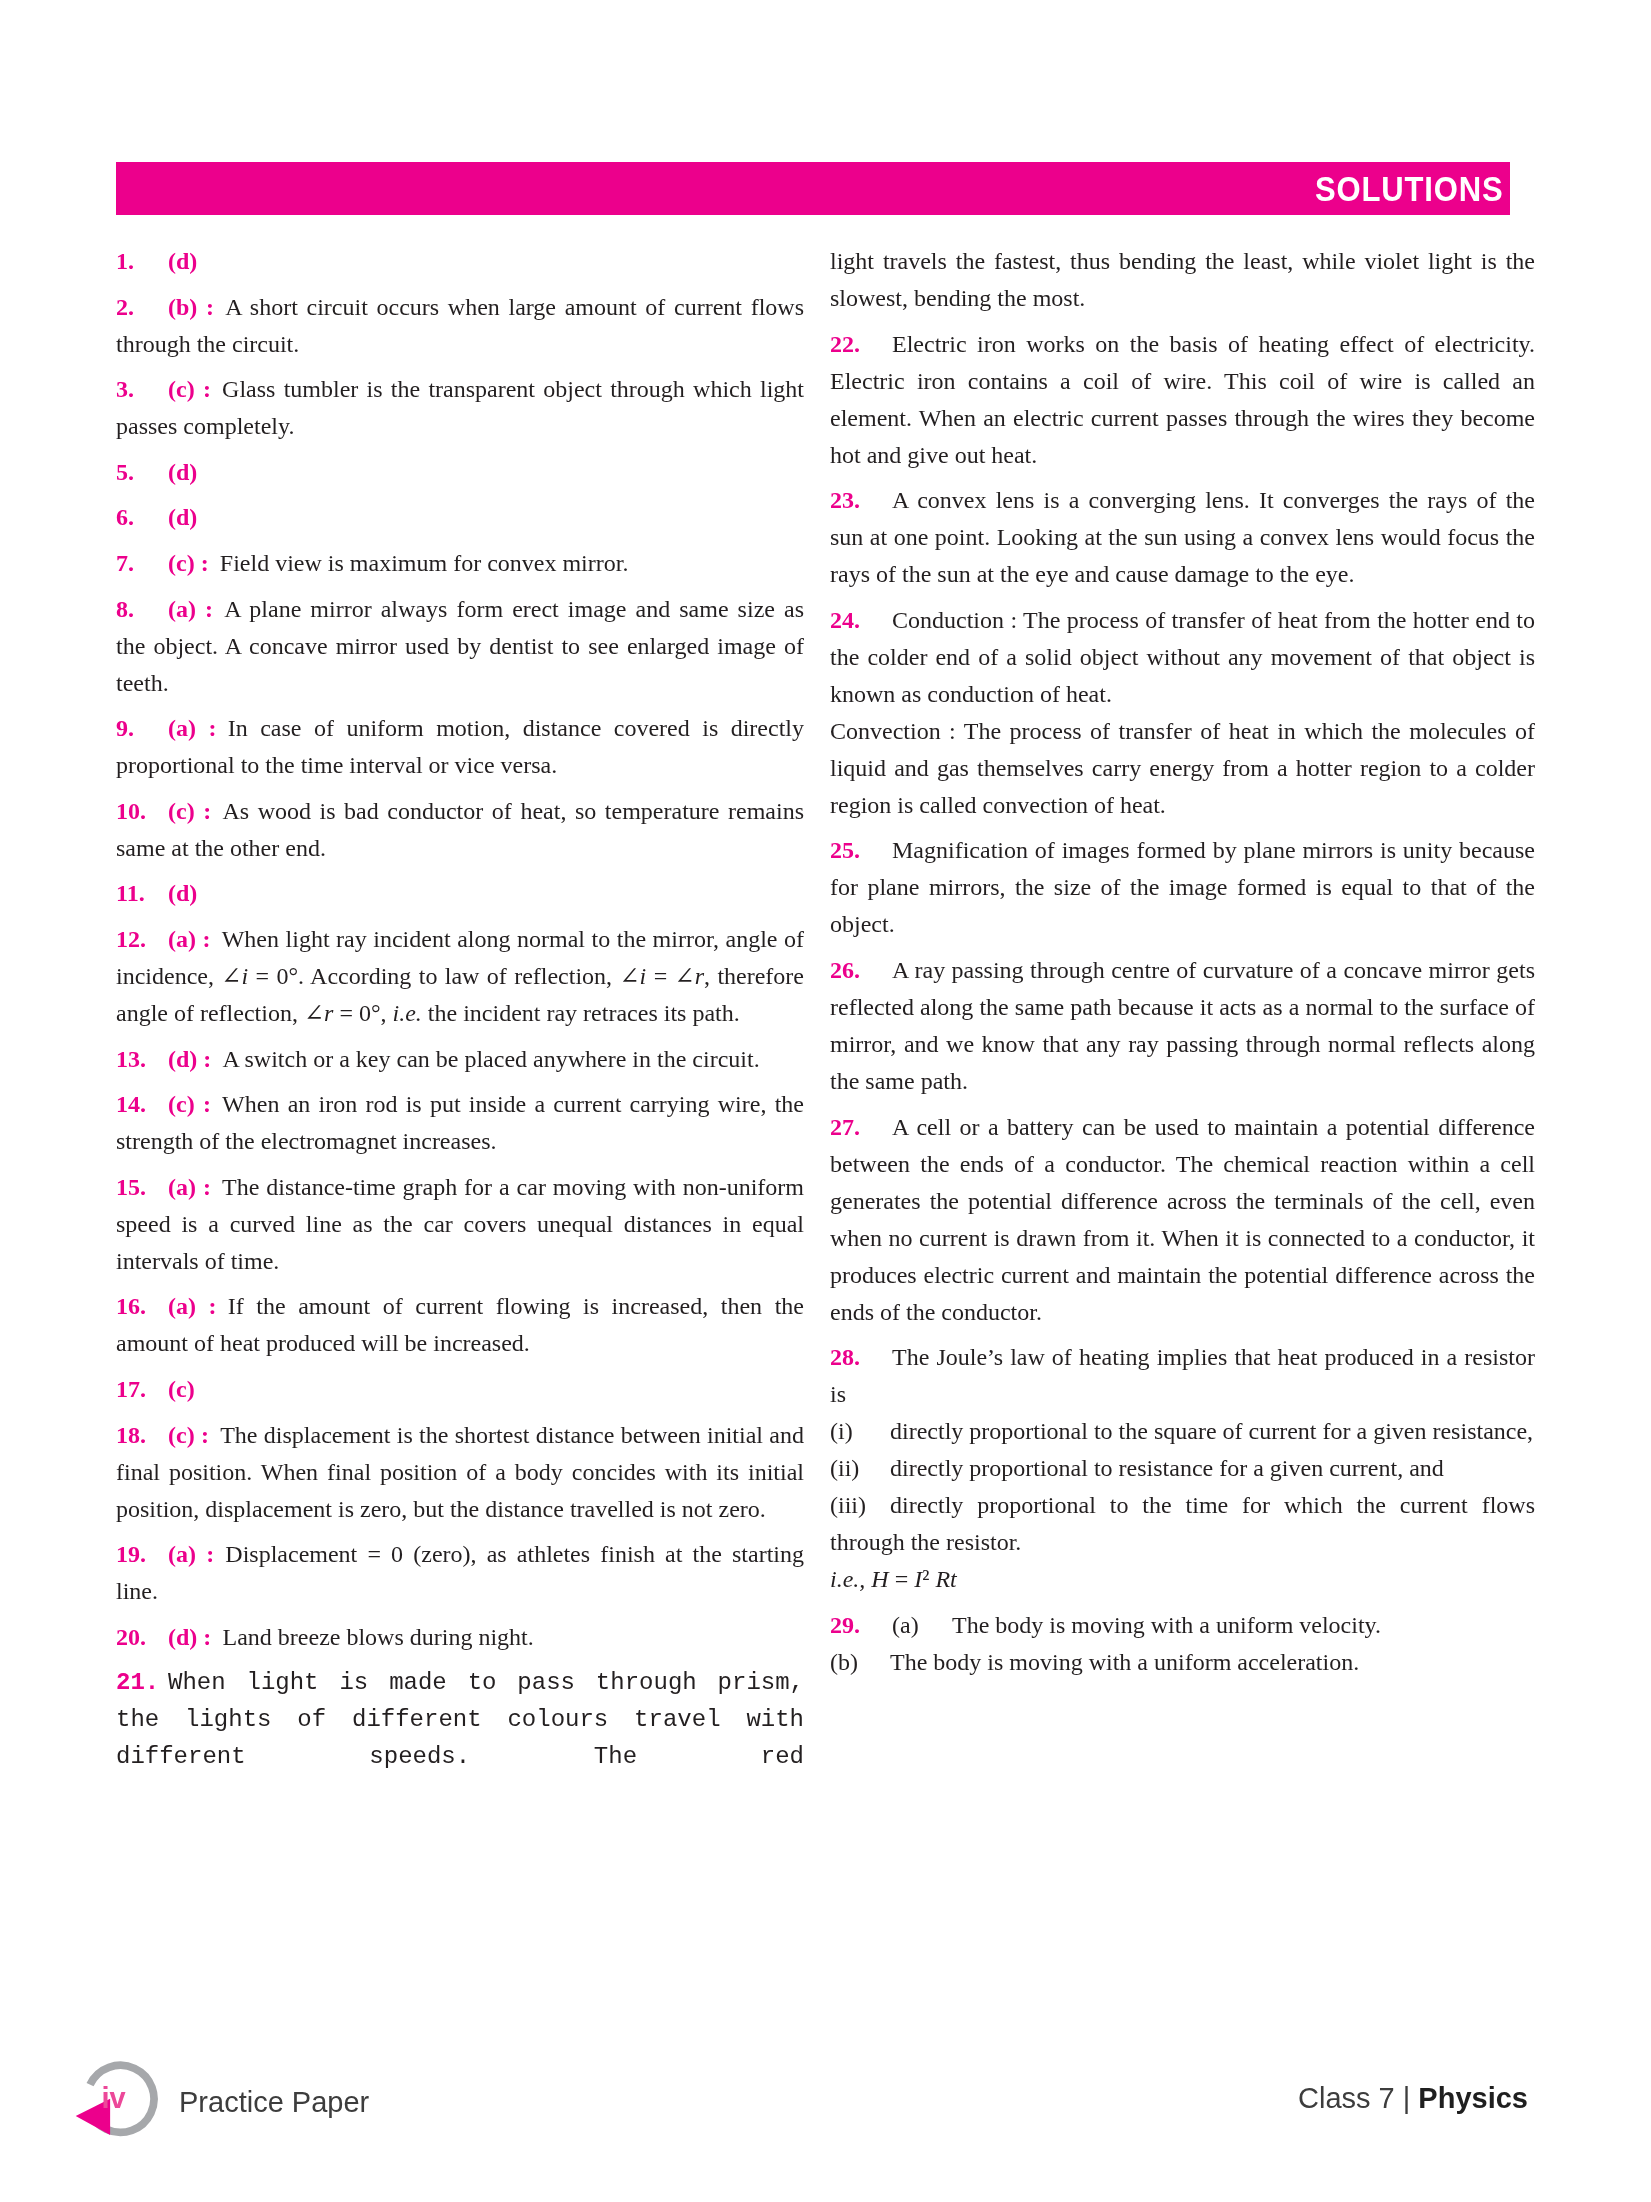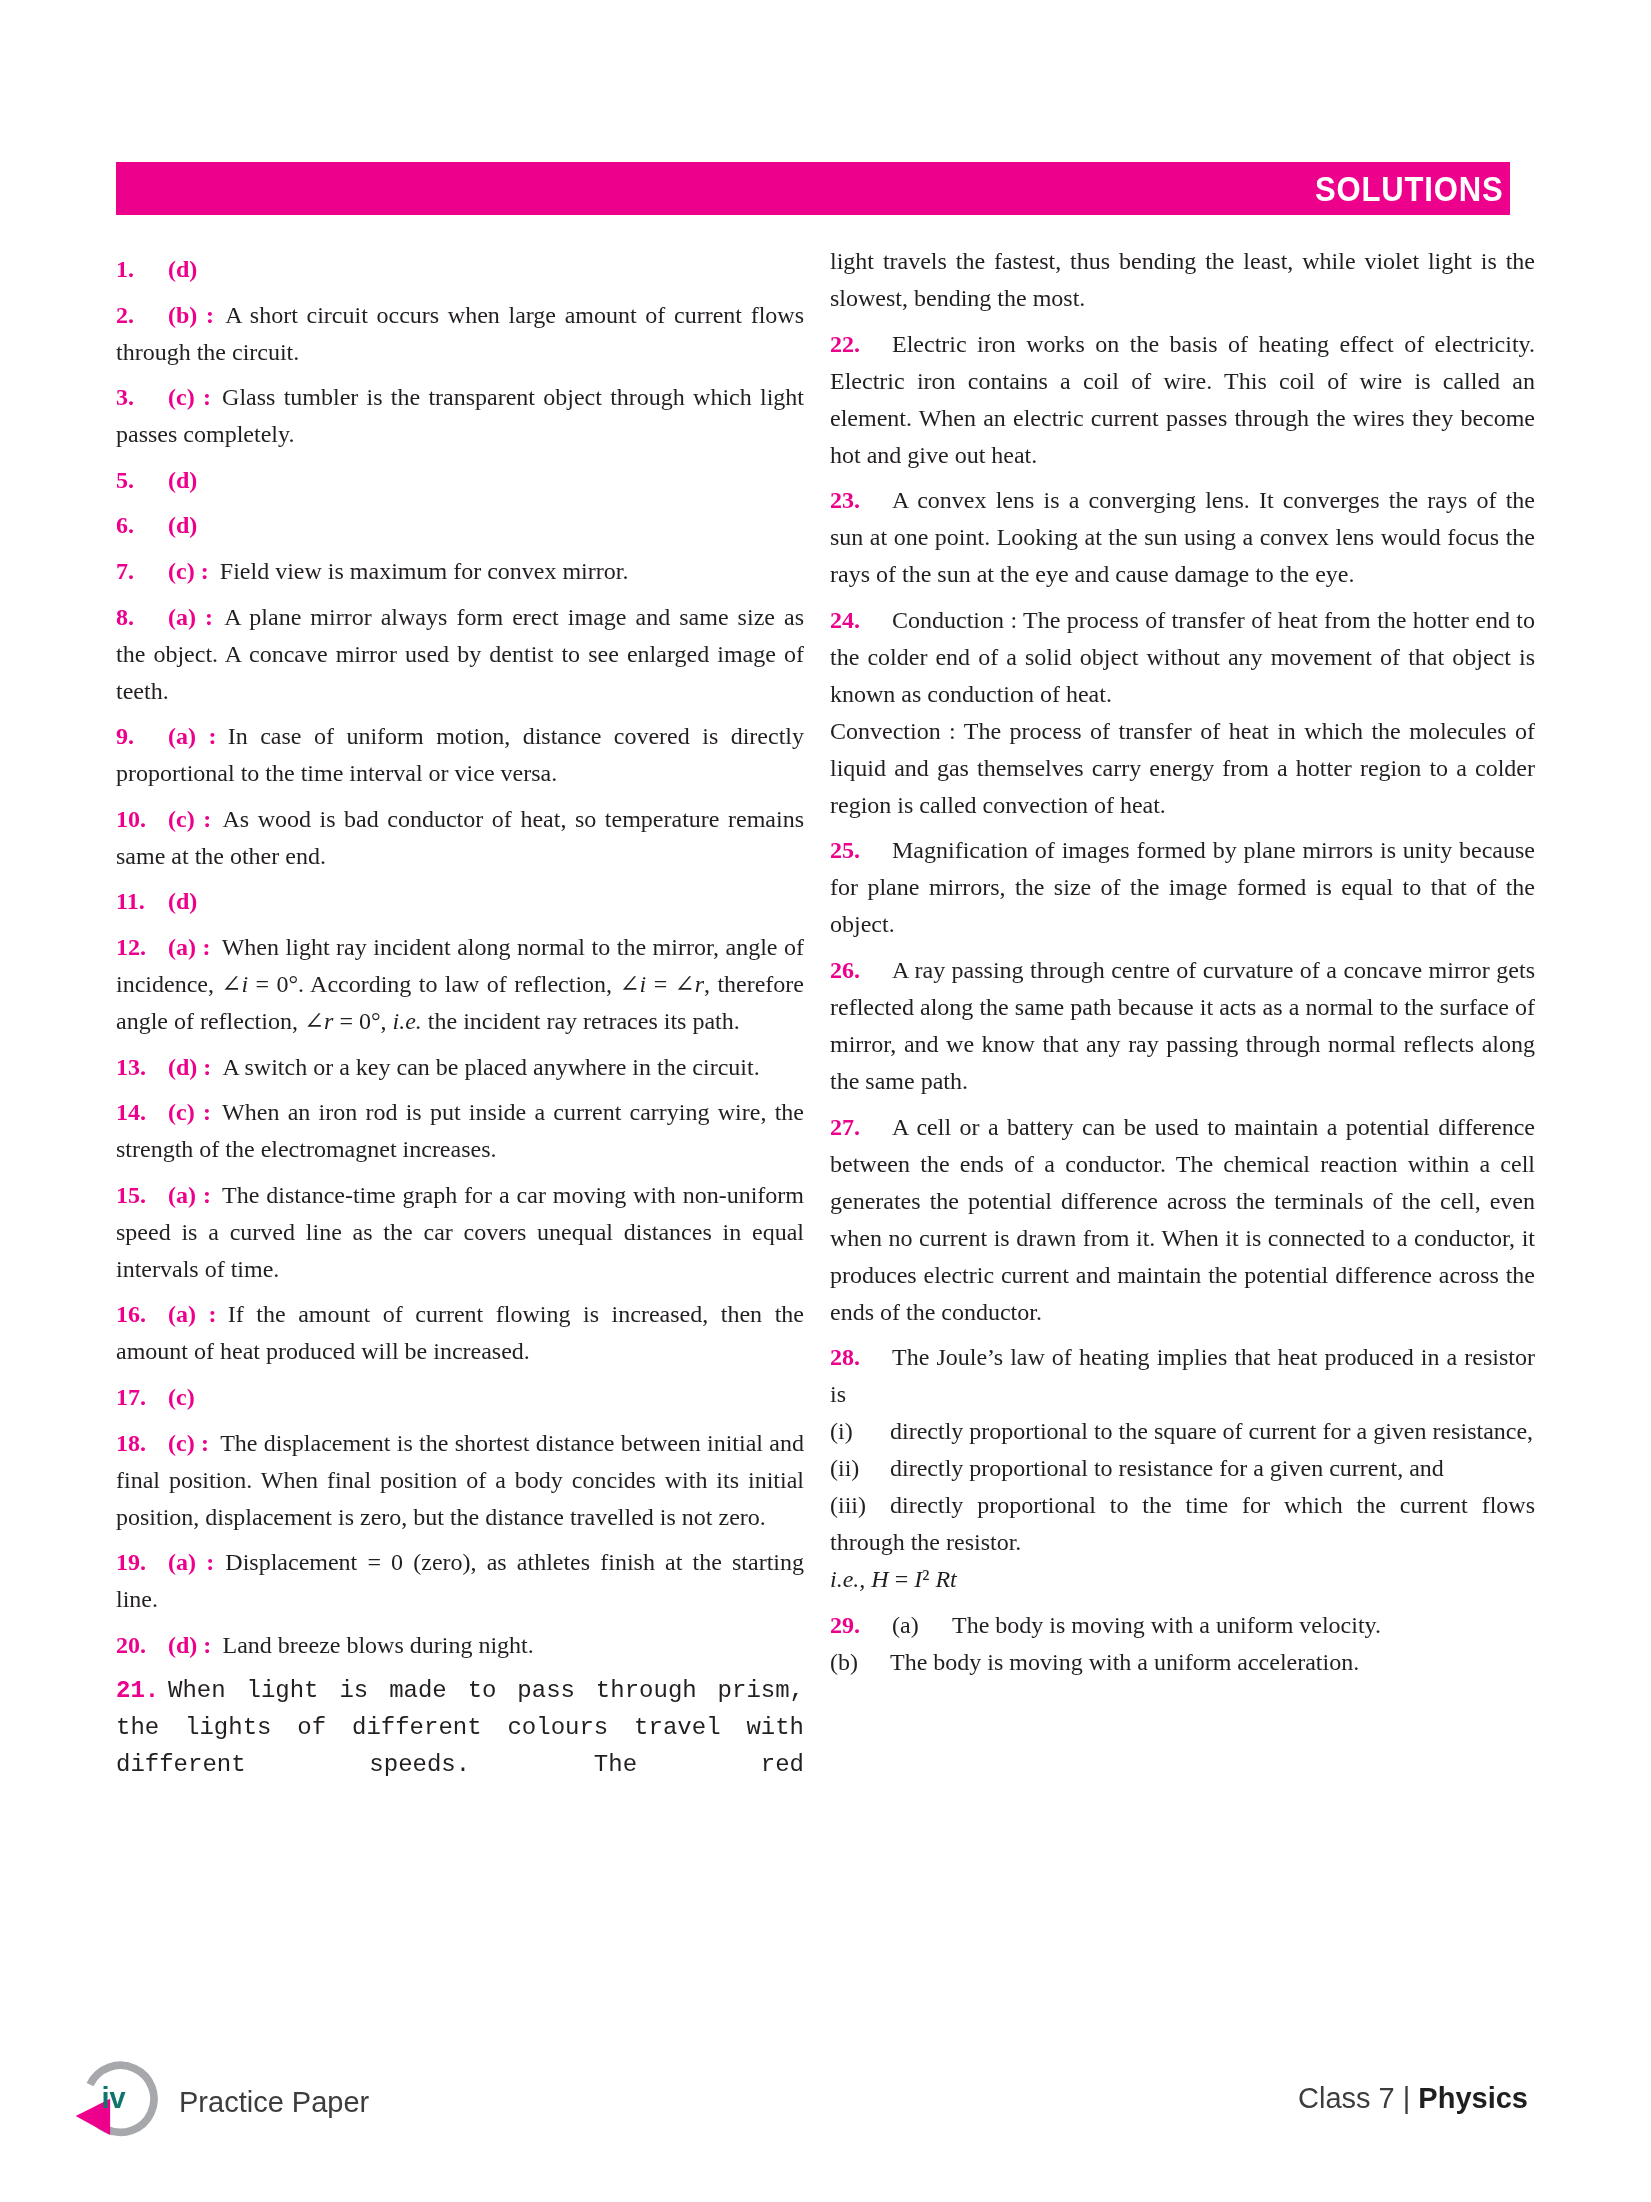--- a/index.html
+++ b/index.html
@@ -34,21 +34,21 @@
     left:116px; top:243px;
     width:1419px;
     display:flex;
     gap:26px;
   }
   .col{
     font-size:24px;
     line-height:37px;
     text-align:justify;
   }
-  .col-left{width:688px;margin-top:8px;}
+  .col-left{width:688px;}
   .col-right{width:705px;}
   p.item{margin:8.6px 0 0 0;}
   p.item:first-child{margin-top:0;}
   p.item.tight{margin-top:0;}
   p.item.jlast{text-align-last:justify;font-family:Liberation Mono, monospace;}
   .num{
     color:#EC008C;
     font-weight:bold;
     display:inline-block;
     min-width:52px;
@@ -72,21 +72,21 @@
   .footer-logo svg{position:absolute;left:0;top:0;}
   .page-num{
     position:absolute; left:0; top:0;
     width:100%; height:100%;
     display:flex; align-items:center; justify-content:center;
     padding-right:6.9px; padding-bottom:12px;
     box-sizing:border-box;
     font-family:"Liberation Sans","DejaVu Sans",sans-serif;
     font-weight:bold;
     font-size:29px;
-    color:#0f766e;
+    color:#ec4899;
   }
   .footer-left-label{
     position:absolute;
     left:179px; top:2086px;
     font-family:"Liberation Sans","DejaVu Sans",sans-serif;
     font-size:29px;
     color:#3d3d3d;
     white-space:nowrap;
   }
   .footer-right{

